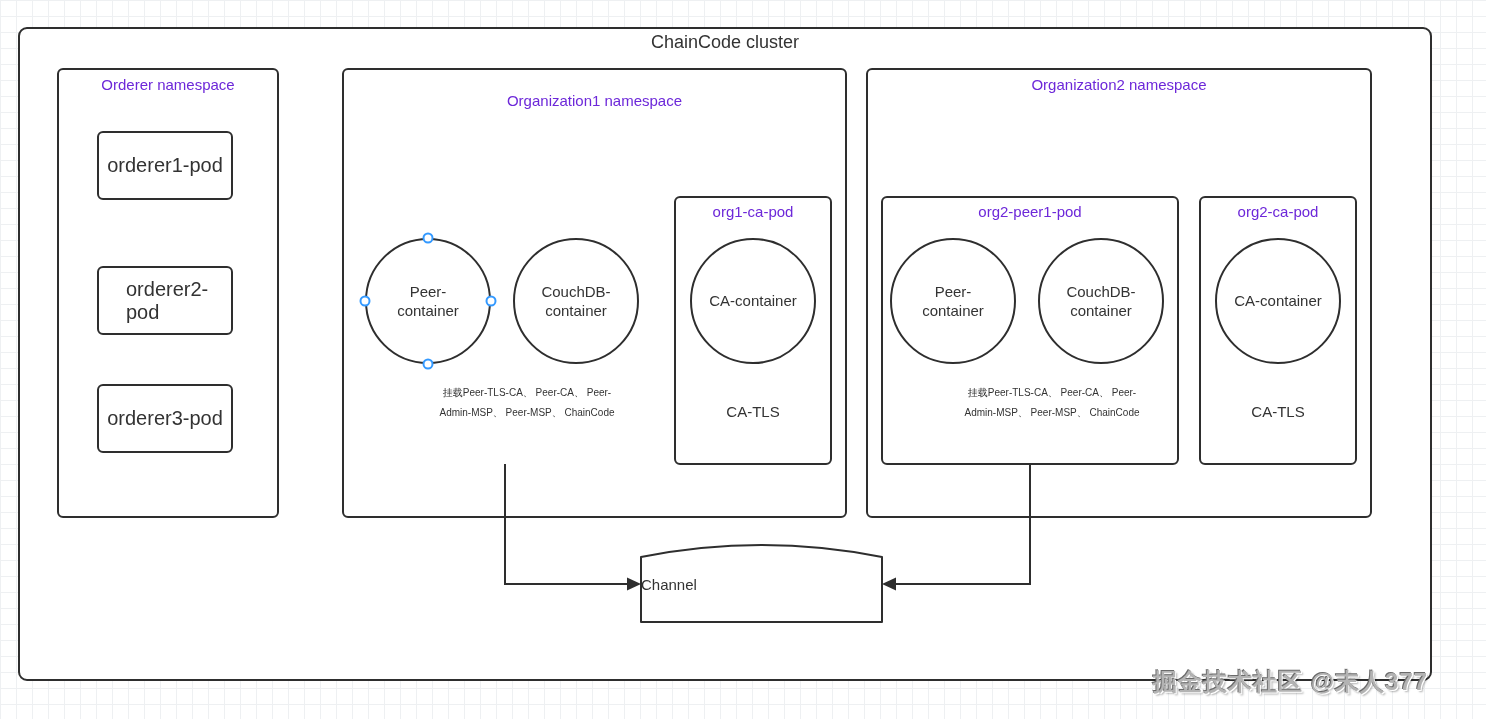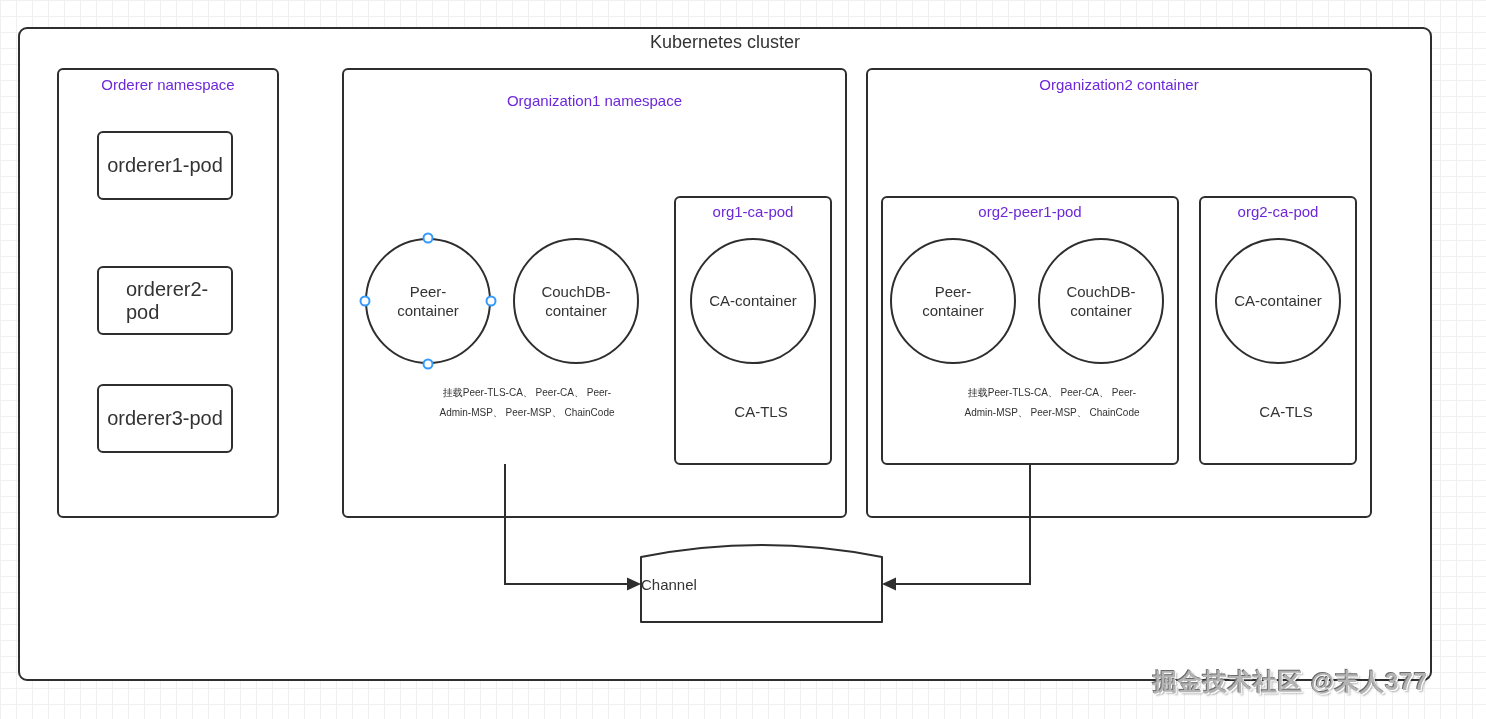--- a/index.html
+++ b/index.html
@@ -88,21 +88,20 @@
     margin-left: 22px;
   }
 
   .ca-note {
     position: absolute;
     top: 403px;
     width: 158px;
     text-align: center;
     font-size: 15px;
     color: #333333;
-    margin-left: 8px;
   }
 
   .svg-overlay {
     position: absolute;
     left: 0; top: 0;
     width: 1486px; height: 719px;
     z-index: 2;
     pointer-events: none;
   }
 
@@ -130,21 +129,21 @@
     color: #b3b3b3;
     text-shadow: -1px -1px 0 #6b6b6b, 1px 1px 0 #ffffff, 2px 2px 2px rgba(0,0,0,0.3);
   }
 </style>
 </head>
 <body>
 
 <div class="canvas">
 
   <div class="box rounded-lg" style="left:18px; top:27px; width:1414px; height:654px;"></div>
-  <div class="outer-title">Kubernetes cluster</div>
+  <div class="outer-title">ChainCode cluster</div>
 
   <div class="box rounded" style="left:57px; top:68px; width:222px; height:450px;">
     <div class="box-title" style="top:6px;">Orderer namespace</div>
   </div>
   <div class="pod-small" style="top:131px;">
     <span>orderer1-pod</span>
   </div>
   <div class="pod-small" style="top:266px;padding-left:27px;">
     <span>orderer2-pod</span>
   </div>
@@ -169,21 +168,21 @@
 
   <div class="box rounded" style="left:674px; top:196px; width:158px; height:269px;">
     <div class="box-title" style="top:5px;">org1-ca-pod</div>
   </div>
   <div class="circle" style="left:690px; top:238px;">
     <span>CA-container</span>
   </div>
   <div class="ca-note" style="left:674px;">CA-TLS</div>
 
   <div class="box rounded" style="left:866px; top:68px; width:506px; height:450px;">
-    <div class="box-title" style="top:6px;">Organization2 container</div>
+    <div class="box-title" style="top:6px;">Organization2 namespace</div>
   </div>
 
   <div class="box rounded" style="left:881px; top:196px; width:298px; height:269px;">
     <div class="box-title" style="top:5px;">org2-peer1-pod</div>
   </div>
   <div class="circle" style="left:890px; top:238px;">
     <span>Peer-
 container</span>
   </div>
   <div class="circle" style="left:1038px; top:238px;">

